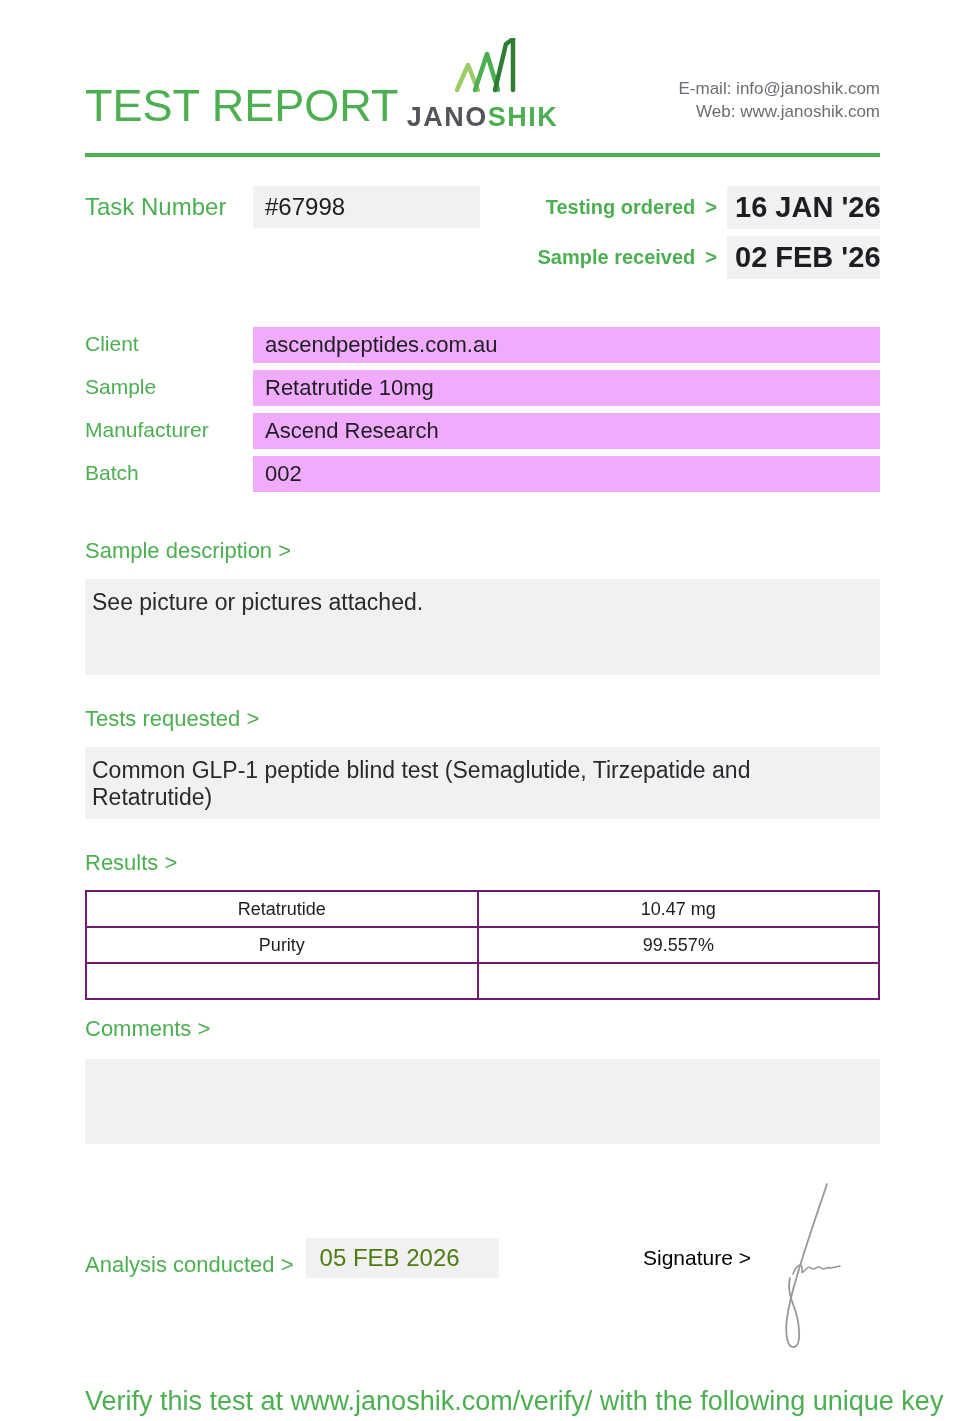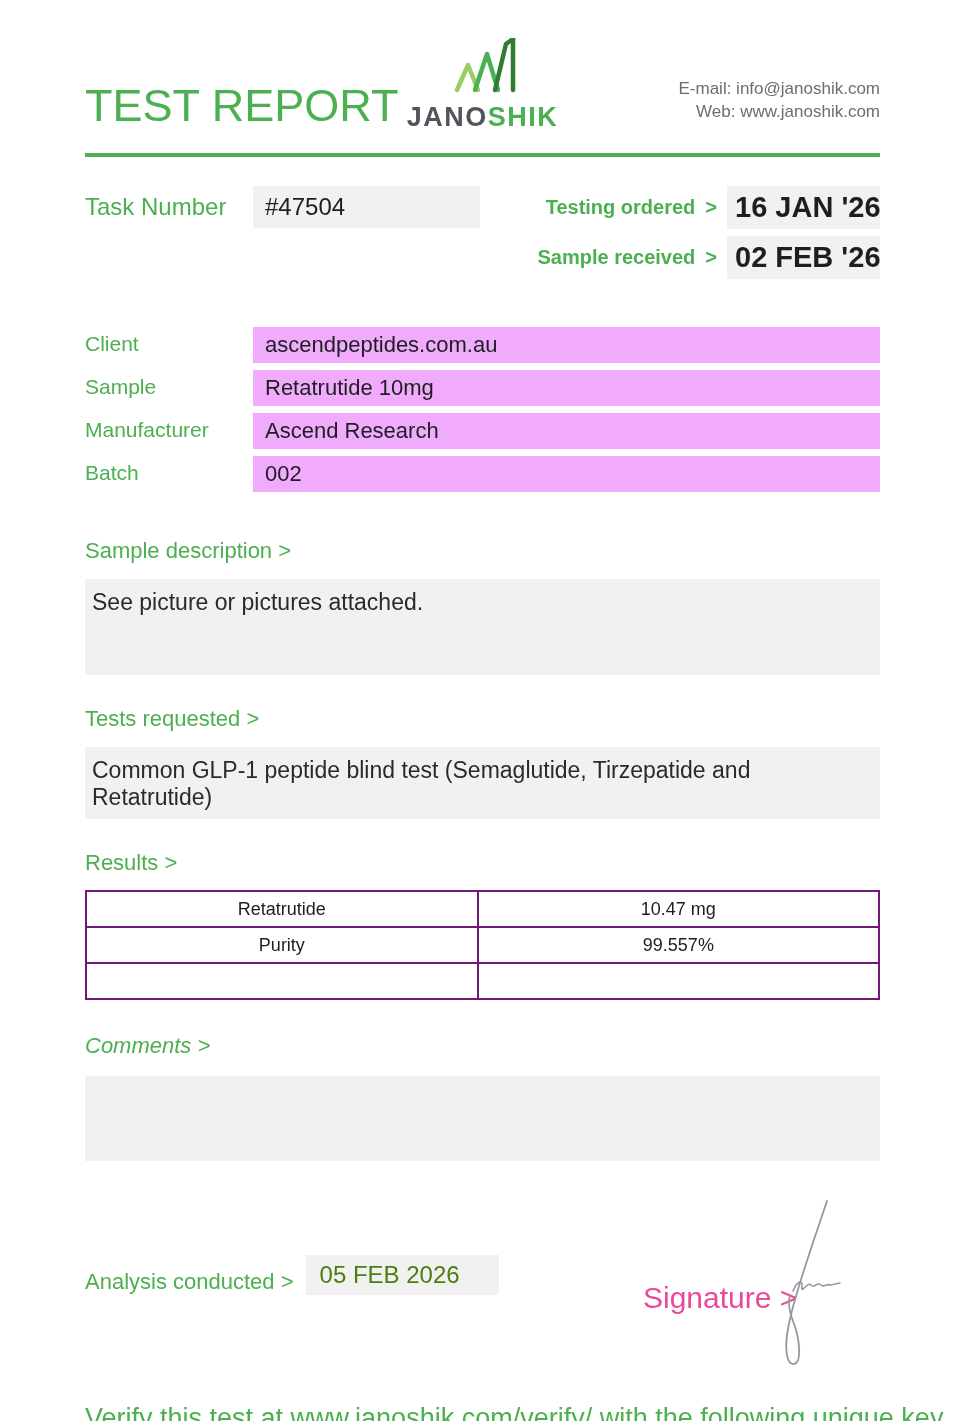--- a/index.html
+++ b/index.html
@@ -35,29 +35,29 @@
   .sec-heading{color:#4caf50;font-size:22px;margin-top:0;}
   .gray-box{background:#f1f1f2;font-size:23px;color:#2a2a2e;padding:10px 7px;box-sizing:border-box;}
   .desc-heading{margin-top:46px;}
   .desc-box{margin-top:15px;height:96px;}
   .tests-heading{margin-top:31px;}
   .tests-box{margin-top:15px;height:72px;}
   .results-heading{margin-top:31px;}
   table.results{border-collapse:collapse;width:100%;margin-top:14px;}
   table.results td{border:2px solid #701a75;font-size:18px;color:#1e1e22;padding:5px 12px;height:24px;text-align:center;}
   table.results td.c1{width:49.4%;}
-  .comments-heading{margin-top:33px;font-style:italic;}
+  .comments-heading{margin-top:16px;}
   .comments-box{margin-top:17px;height:85px;}
   
   .analysis-row{position:relative;margin-top:94px;height:46px;}
   .analysis-left{display:flex;align-items:flex-end;}
   .analysis-label{color:#4caf50;font-size:22px;margin-right:12px;white-space:nowrap;}
   .analysis-box{background:#f1f1f2;padding:6px 14px;font-size:24px;color:#4d7c0f;min-width:165px;}
   .signature-group{position:absolute;left:558px;top:8px;display:flex;align-items:flex-start;}
-  .signature-label{color:#ec4899;font-size:30px;white-space:nowrap;margin-top:18px;}
+  .signature-label{color:#000000;font-size:21px;white-space:nowrap;}
   .signature-svg{position:absolute;left:678px;top:-62px;}
   .verify-line{color:#4caf50;font-size:27px;margin-top:102px;white-space:nowrap;}
 </style>
 </head>
 <body>
 
 <div class="page">
 
   <div class="header">
     <div class="title">TEST REPORT</div>
@@ -80,21 +80,21 @@
       <div>E-mail: info@janoshik.com</div>
       <div>Web: www.janoshik.com</div>
     </div>
 
     <div class="rule"></div>
   </div>
 
   <div class="task-section">
     <div class="task-left">
       <div class="task-label">Task Number</div>
-      <div class="task-box">#47504</div>
+      <div class="task-box">#67998</div>
     </div>
     <div class="dates">
       <div class="date-label">
         <span>Testing ordered</span><span class="arrow">&gt;</span>
       </div>
       <div class="date-box">16 JAN '26</div>
       <div class="date-label">
         <span>Sample received</span><span class="arrow">&gt;</span>
       </div>
       <div class="date-box">02 FEB '26</div>

